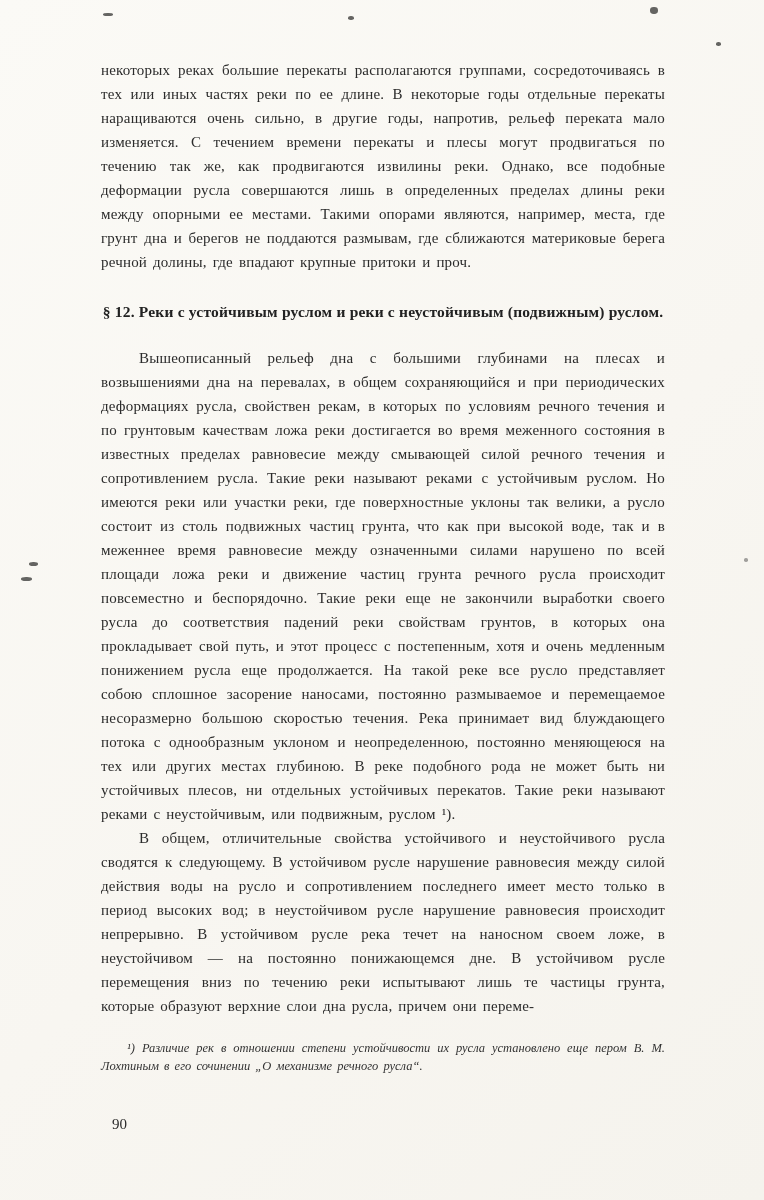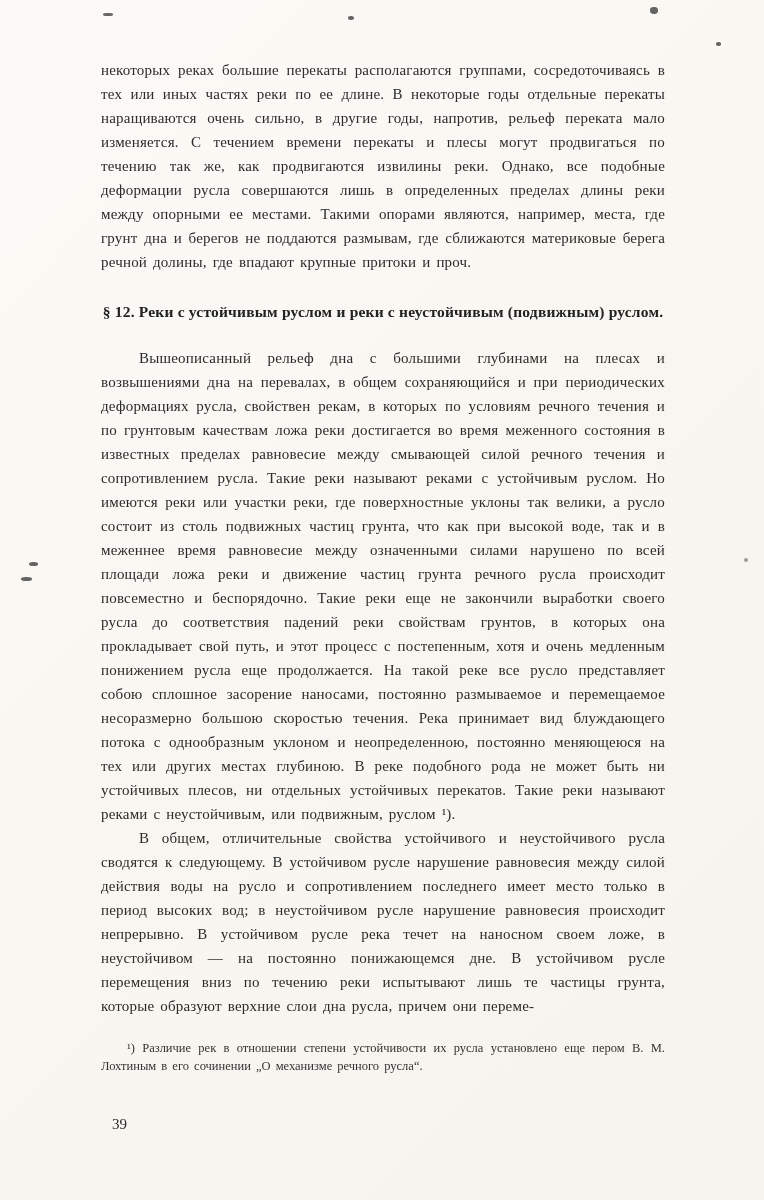--- a/index.html
+++ b/index.html
@@ -47,20 +47,21 @@
   .italic { }
 
   p.footnote {
     margin: 21px 0 0 0;
     font-size: 12.5px;
     line-height: 18px;
     text-align: justify;
     text-indent: 26px;
     word-spacing: 2px;
     color: #333;
+    font-style: italic;
   }
 
   .page-number {
     position: absolute;
     left: 112px;
     top: 1116px;
     font-size: 15px;
     color: #2b2b2b;
   }
 
@@ -91,15 +92,15 @@
     <h2 class="heading">§ 12. Реки с устойчивым руслом и реки с неустойчивым (подвижным) руслом.</h2>
 
     <p class="body-text"><span>Вышеописанный рельеф дна с большими глубинами на плесах и возвышениями дна на перевалах, в общем сохраняющийся и при периодических деформациях русла, свойствен рекам, в которых по условиям речного течения и по грунтовым качествам ложа реки достигается во время меженного состояния в известных пределах равновесие между смывающей силой речного течения и сопротивлением русла. Такие реки называют реками </span><span class="italic">с устойчивым руслом.</span><span> Но имеются реки или участки реки, где поверхностные уклоны так велики, а русло состоит из столь подвижных частиц грунта, что как при высокой воде, так и в меженнее время равновесие между означенными силами нарушено по всей площади ложа реки и движение частиц грунта речного русла происходит повсеместно и беспорядочно. Такие реки еще не закончили выработки своего русла до соответствия падений реки свойствам грунтов, в которых она прокладывает свой путь, и этот процесс с постепенным, хотя и очень медленным понижением русла еще продолжается. На такой реке все русло представляет собою сплошное засорение наносами, постоянно размываемое и перемещаемое несоразмерно большою скоростью течения. Река принимает вид блуждающего потока с однообразным уклоном и неопределенною, постоянно меняющеюся на тех или других местах глубиною. В реке подобного рода не может быть ни устойчивых плесов, ни отдельных устойчивых перекатов. Такие реки называют реками </span><span class="italic">с неустойчивым, или подвижным, руслом</span><span> ¹).</span></p>
 
     <p class="body-text">В общем, отличительные свойства устойчивого и неустойчивого русла сводятся к следующему. В устойчивом русле нарушение равновесия между силой действия воды на русло и сопротивлением последнего имеет место только в период высоких вод; в неустойчивом русле нарушение равновесия происходит непрерывно. В устойчивом русле река течет на наносном своем ложе, в неустойчивом — на постоянно понижающемся дне. В устойчивом русле перемещения вниз по течению реки испытывают лишь те частицы грунта, которые образуют верхние слои дна русла, причем они переме-</p>
 
     <p class="footnote">¹) Различие рек в отношении степени устойчивости их русла установлено еще пером В. М. Лохтиным в его сочинении „О механизме речного русла“.</p>
 
   </main>
 
-  <div class="page-number">39</div>
+  <div class="page-number">90</div>
 
 </div>
 
 </body></html>

